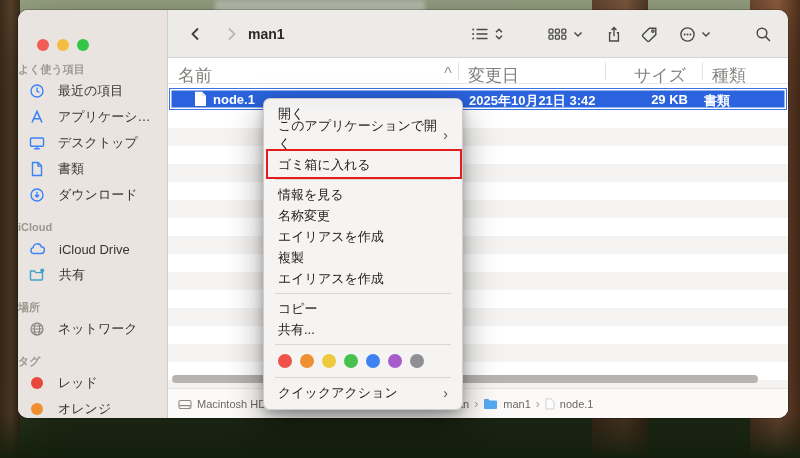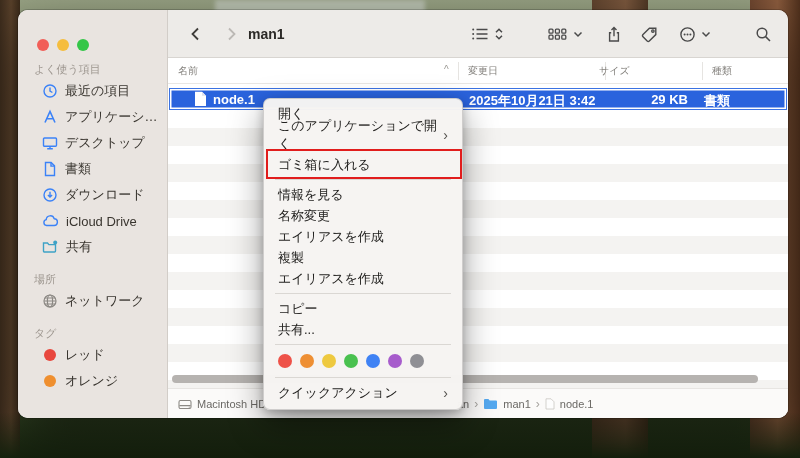--- a/index.html
+++ b/index.html
@@ -22,39 +22,39 @@
     position:absolute; left:18px; top:10px; width:770px; height:408px;
     border-radius:10px; background:#ffffff; overflow:hidden;
     box-shadow:0 22px 55px rgba(0,0,0,.5), 0 0 0 1px rgba(0,0,0,.18);
   }
   
   .sidebar { position:absolute; left:0; top:0; width:150px; height:100%;
     background:#e9e4e0; border-right:1px solid #d2cdc8; }
   .lights { position:absolute; left:19px; top:29px; display:flex; gap:8px; }
   .light { width:12px; height:12px; border-radius:50%; }
   .side-list { position:absolute; left:0; top:50px; width:100%; }
-  .side-hdr { height:18px; margin-top:10px; padding-left:16px; font-size:11px; font-weight:400;
+  .side-hdr { height:18px; margin-top:10px; padding-left:0; font-size:11px; font-weight:700;
     color:#9d968f; display:flex; align-items:center; }
   .side-list > .side-hdr:first-child { margin-top:0; }
-  .side-item { height:26px; padding-left:24px; display:flex; align-items:center; gap:7px;
+  .side-item { height:26px; padding-left:11px; display:flex; align-items:center; gap:13px;
     font-size:13px; color:#39352f; }
   .side-item svg { flex:0 0 auto; }
   .sdot { width:12px; height:12px; border-radius:50%; margin:0 2px; }
   .side-label { white-space:nowrap; overflow:hidden; }
 
   
   .toolbar { position:absolute; left:150px; right:0; top:0; height:48px;
     background:#edebe8; border-bottom:1px solid #d8d5d1; }
   .tb { position:absolute; top:0; height:48px; display:flex; align-items:center; }
   .win-title { font-size:14px; font-weight:700; color:#2c2a27; }
 
   
   .content { position:absolute; left:150px; right:0; top:48px; bottom:0; background:#fff; }
   .colheader { position:absolute; left:0; right:0; top:0; height:26px; border-bottom:1px solid #e9e7e4;
-    font-size:10px; color:#83807c; }
+    font-size:17px; color:#83807c; }
   .colheader span { position:absolute; top:6px; }
   .cdiv { position:absolute; top:4px; height:18px; width:1px; background:#e6e4e1; }
   .stripes { position:absolute; left:0; right:0; top:52px; height:278px;
     background:repeating-linear-gradient(180deg,#ffffff 0 18px,#f4f3f1 18px 36px); }
   .filerow { position:absolute; left:1px; right:1px; top:30px; height:22px;
     background:#2a63dd; border:1.5px solid #3b72e2; box-shadow:inset 0 0 0 1.5px #ffffff;
     color:#fff; font-size:13px; font-weight:600; }
   .filerow span { position:absolute; top:3px; }
   .doc-ic { position:absolute; left:24px; top:2px; }
 
@@ -129,20 +129,21 @@
         <span class="side-label">書類</span>
       </div>
       <div class="side-item">
         <svg width="16" height="16" viewBox="0 0 16 16" fill="none" stroke="#3b82f7" stroke-width="1.4">
             <circle cx="8" cy="8" r="6"></circle>
             <path d="M8 4.8v5M5.9 7.9 8 10l2.1-2.1"></path>
           </svg>
         <span class="side-label">ダウンロード</span>
       </div>
 
+      <div class="side-hdr">iCloud</div>
       <div class="side-item">
         <svg width="17" height="16" viewBox="0 0 17 16" fill="none" stroke="#3b82f7" stroke-width="1.4">
             <path d="M4.6 12.5a3 3 0 0 1-.4-5.9 4.1 4.1 0 0 1 8-.9 3 3 0 0 1-.4 6.8z"></path>
           </svg>
         <span class="side-label">iCloud Drive</span>
       </div>
       <div class="side-item">
         <svg width="17" height="16" viewBox="0 0 17 16" fill="none" stroke="#3ea2c6" stroke-width="1.4">
             <path d="M1.5 4h4l1.4 1.6h6.6V12a1 1 0 0 1-1 1h-10a1 1 0 0 1-1-1z"></path>
             <circle cx="13.2" cy="3.4" r="2" fill="#3ea2c6" stroke="none"></circle>
@@ -241,21 +242,21 @@
     </div>
   </div>
 
   <div class="content">
     <div class="colheader">
       <span style="left:10px">名前</span>
       <span style="left:276px; color:#9a9792">^</span>
       <div class="cdiv" style="left:290px"></div>
       <span style="left:300px">変更日</span>
       <div class="cdiv" style="left:437px"></div>
-      <span style="left:431px">サイズ</span>
+      <span style="left:466px">サイズ</span>
       <div class="cdiv" style="left:534px"></div>
       <span style="left:544px">種類</span>
     </div>
 
     <div class="stripes"></div>
 
     <div class="filerow">
       <svg class="doc-ic" width="13" height="16" viewBox="0 0 13 16">
           <path d="M1 .8h7l4 4V15H1z" fill="#ffffff"></path>
           <path d="M8 .8v4h4z" fill="#dfe2ec"></path>

